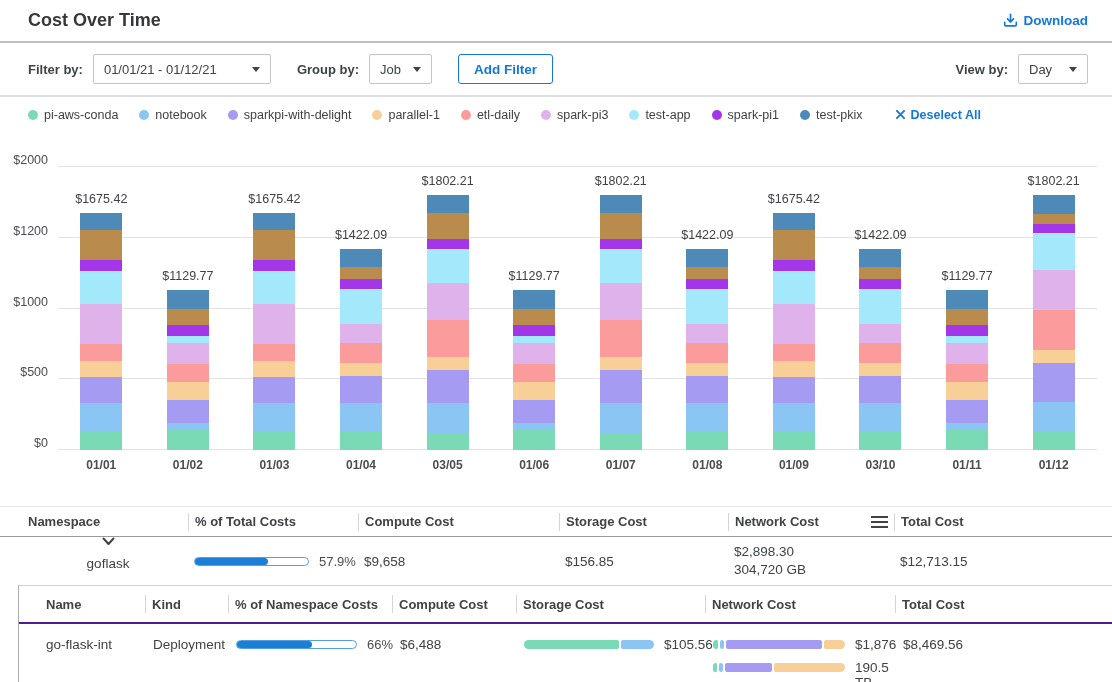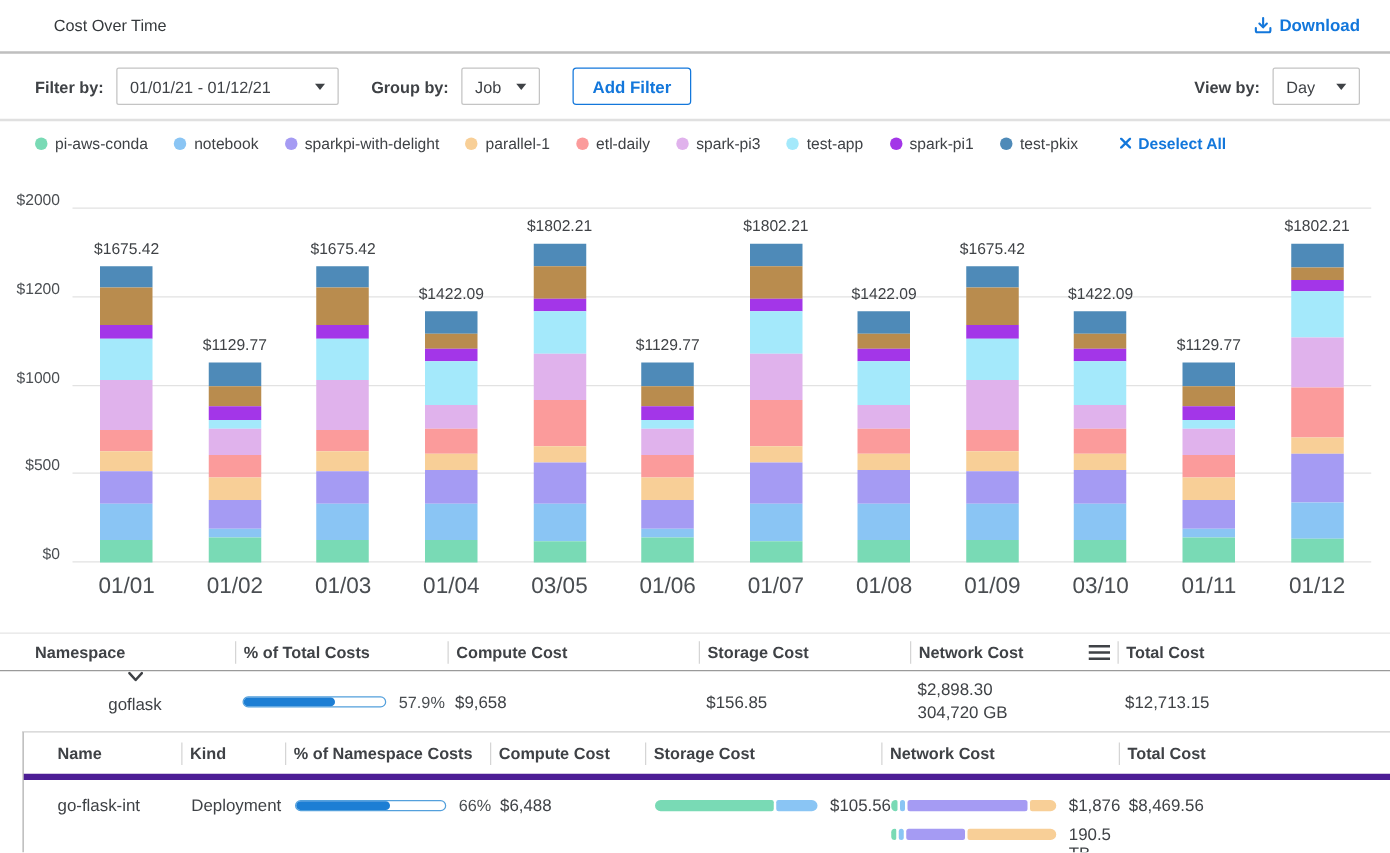--- a/index.html
+++ b/index.html
@@ -5,21 +5,21 @@
   * { margin:0; padding:0; box-sizing:border-box; }
   html,body { background:#ffffff; }
   .page {
     position:relative; width:1112px; height:682px; overflow:hidden;
     background:#fff; font-family:"Liberation Sans","DejaVu Sans",sans-serif;
     color:#3F4246;
   }
   
   .titlebar { height:43px; padding:0 24px 0 28px; display:flex; align-items:center;
     justify-content:space-between; border-bottom:2px solid #BFBFBF; }
-  .titlebar h1 { font-size:13px; font-weight:normal; color:#35393C;margin-left:15px; }
+  .titlebar h1 { font-size:18px; font-weight:bold; color:#35393C; }
   .download-btn { display:flex; align-items:center; gap:6px; background:none; border:none;
     color:#1377DB; font-family:inherit; font-size:13.5px; font-weight:bold; cursor:pointer; }
   
   .filterbar { height:54px; padding:0 24px 0 28px; display:flex; align-items:center;
     border-bottom:2px solid #E0E0E0; }
   .lbl { font-size:13px; font-weight:bold; color:#3F4246; margin-right:10px; white-space:nowrap; }
   .dd { height:30px; border:1px solid #C4C4C4; border-radius:2px; background:#fff;
     display:inline-flex; align-items:center; padding:0 10px; font-size:13px; color:#3F4246;
     cursor:pointer; }
   .dd .caret { width:0; height:0; border-left:4.5px solid transparent; border-right:4.5px solid transparent;
@@ -43,21 +43,21 @@
   .ytick { position:absolute; left:0; width:48px; text-align:right; font-size:12.5px; color:#4A4E52;
     transform:translateY(8px); }
   .bar-cells { position:absolute; left:0; right:0; top:0; bottom:0; display:flex; }
   .bar-cell { flex:1; position:relative; }
   .bar-stack { position:absolute; bottom:0; left:50%; transform:translateX(-50%); width:42px;
     display:flex; flex-direction:column-reverse; }
   .bar-seg { width:100%; }
   .bar-label { position:absolute; left:50%; transform:translateX(-50%); white-space:nowrap;
     font-size:12.5px; color:#3F4246; }
   .xlabel { position:absolute; left:50%; transform:translateX(-50%); top:291px;
-    font-size:18px; color:#4A4E52; white-space:nowrap; }
+    font-size:12px; color:#4A4E52; white-space:nowrap;font-weight:bold; }
   
   .main-table { margin-top:26px; border-top:1px solid #E5E5E5; }
   .grid-main { display:grid; grid-template-columns:160px 170px 201px 169px 166px 1fr; padding-left:28px; }
   .t-head { height:30px; align-items:center; border-bottom:1px solid #9A9A9A; }
   .th { display:flex; align-items:center; font-size:13px; font-weight:bold; color:#3F4246; height:100%; position:relative; }
   .th .txt { padding-left:6px; }
   .th.first .txt { padding-left:0; }
   .vdiv { width:1px; height:18px; background:#D5D5D5; flex:none; }
   .ham { margin-left:auto; margin-right:6px; display:flex; flex-direction:column; gap:3px; cursor:pointer; }
   .ham i { display:block; width:17px; height:2px; background:#3F4246; }
@@ -66,21 +66,21 @@
   .t-row-main .td.first { padding-left:0; }
   .expander { display:flex; align-items:center; gap:10px; cursor:pointer;flex-direction:column; }
   .chev { flex:none; }
   .pill { position:relative; width:115px; height:9px; border:1px solid #53A0DC; border-radius:6px; background:#fff; flex:none; }
   .pill-fill { position:absolute; left:0; top:0; bottom:0; background:#1C7ED4; border-radius:6px; }
   .pct-txt { margin-left:10px; font-size:13px; color:#4A4E52; }
   .two-line { flex-direction:column; justify-content:center; align-items:flex-start !important; gap:2px; line-height:16px; }
   
   .nested { margin-left:18px; border-left:1px solid #ADADAD; border-top:1px solid #D0D0D0; }
   .grid-nested { display:grid; grid-template-columns:126px 83px 164px 124px 189px 190px 1fr; }
-  .nested .t-head { height:38px; border-bottom:5px solid #4c1d95; }
+  .nested .t-head { height:38px; border-bottom:2px solid #4c1d95; }
   .nested .th.first .txt { padding-left:27px; }
   .nested .t-row { height:70px; font-size:13.5px; }
   .nested .td { display:flex; align-items:flex-start; padding-top:13px; padding-left:8px; }
   .nested .td.first { padding-left:27px; }
   .mini { display:flex; gap:2px; height:9px; flex:none; margin-top:3px; }
   .mini span { display:block; height:9px; border-radius:2px; }
   .mini span:first-child { border-top-left-radius:5px; border-bottom-left-radius:5px; }
   .mini span:last-child { border-top-right-radius:5px; border-bottom-right-radius:5px; }
   .mini.storage { width:130px; }
   .mini.net { width:132px; }

